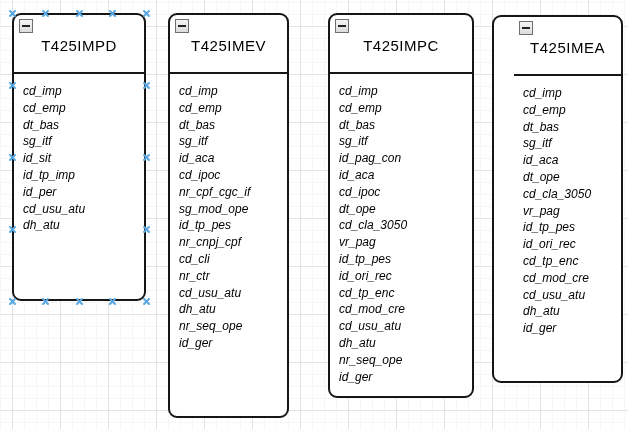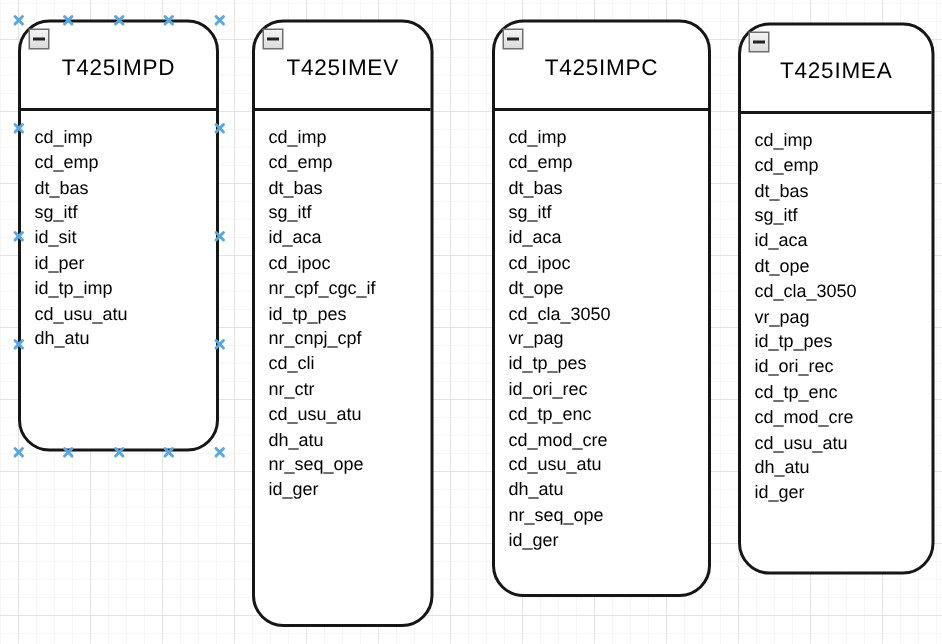--- a/index.html
+++ b/index.html
@@ -10,41 +10,41 @@
     background-image:
       linear-gradient(to right,#e3e3e3 1px,transparent 1px),
       linear-gradient(to bottom,#e3e3e3 1px,transparent 1px),
       linear-gradient(to right,#f6f6f6 1px,transparent 1px),
       linear-gradient(to bottom,#f6f6f6 1px,transparent 1px);
     background-size:48px 48px,48px 48px,12px 12px,12px 12px;
     background-position:12px 0,0 26px,0 2px,0 2px;
   }
   .entity{
     position:absolute;background:#ffffff;
-    border:2px solid #161616;border-radius:21px;
+    border:2px solid #161616;border-radius:9px;
     box-sizing:border-box;
   }
   .hdr{
     position:relative;height:57px;
     border-bottom:2px solid #161616;
     display:flex;align-items:center;justify-content:center;
   }
   .title{
     font-size:15px;color:#000;letter-spacing:0.5px;font-weight:400;
     margin-top:4px;
   }
   .collapse{
     position:absolute;left:5px;top:4px;width:14px;height:14px;
     background:linear-gradient(#f4f4f4,#dcdcdc);
     border:1px solid #6f6f6f;box-sizing:border-box;
     display:flex;align-items:center;justify-content:center;cursor:pointer;
   }
   .minusbar{width:8px;height:2px;background:#222;}
   ul.fields{
-    list-style:none;margin:0;padding:9px 4px 0 9px;
+    list-style:none;margin:0;padding:9px 4px 0 9px;font-style:italic;
   }
   ul.fields li{
     height:16.8px;line-height:16.8px;font-size:12px;color:#000;
     white-space:nowrap;overflow:hidden;
   }
   .selection{position:absolute;pointer-events:none;}
   .handle{
     position:absolute;width:9px;height:9px;
     transform:translate(-50%,-50%);pointer-events:auto;
   }
@@ -66,42 +66,43 @@
         <span class="minusbar"></span>
       </span>
       <span class="title">T425IMPD</span>
     </div>
     <ul class="fields">
         <li>cd_imp</li>
         <li>cd_emp</li>
         <li>dt_bas</li>
         <li>sg_itf</li>
         <li>id_sit</li>
+        <li>id_tp_imp</li>
         <li>id_per</li>
-        <li>id_tp_imp</li>
         <li>cd_usu_atu</li>
         <li>dh_atu</li>
       </ul>
   </section>
 
   <section class="entity" style="left:168px;top:13px;width:121px;height:405px;">
     <div class="hdr">
       <span class="collapse">
         <span class="minusbar"></span>
       </span>
       <span class="title">T425IMEV</span>
     </div>
     <ul class="fields">
         <li>cd_imp</li>
         <li>cd_emp</li>
         <li>dt_bas</li>
         <li>sg_itf</li>
         <li>id_aca</li>
         <li>cd_ipoc</li>
         <li>nr_cpf_cgc_if</li>
+        <li>sg_mod_ope</li>
         <li>id_tp_pes</li>
         <li>nr_cnpj_cpf</li>
         <li>cd_cli</li>
         <li>nr_ctr</li>
         <li>cd_usu_atu</li>
         <li>dh_atu</li>
         <li>nr_seq_ope</li>
         <li>id_ger</li>
       </ul>
   </section>
@@ -111,37 +112,38 @@
       <span class="collapse">
         <span class="minusbar"></span>
       </span>
       <span class="title">T425IMPC</span>
     </div>
     <ul class="fields">
         <li>cd_imp</li>
         <li>cd_emp</li>
         <li>dt_bas</li>
         <li>sg_itf</li>
+        <li>id_pag_con</li>
         <li>id_aca</li>
         <li>cd_ipoc</li>
         <li>dt_ope</li>
         <li>cd_cla_3050</li>
         <li>vr_pag</li>
         <li>id_tp_pes</li>
         <li>id_ori_rec</li>
         <li>cd_tp_enc</li>
         <li>cd_mod_cre</li>
         <li>cd_usu_atu</li>
         <li>dh_atu</li>
         <li>nr_seq_ope</li>
         <li>id_ger</li>
       </ul>
   </section>
 
-  <section class="entity" style="left:492px;top:15px;width:131px;height:368px;">
+  <section class="entity" style="left:492px;top:15px;width:131px;height:368px;padding-left:20px;">
     <div class="hdr">
       <span class="collapse">
         <span class="minusbar"></span>
       </span>
       <span class="title">T425IMEA</span>
     </div>
     <ul class="fields">
         <li>cd_imp</li>
         <li>cd_emp</li>
         <li>dt_bas</li>

